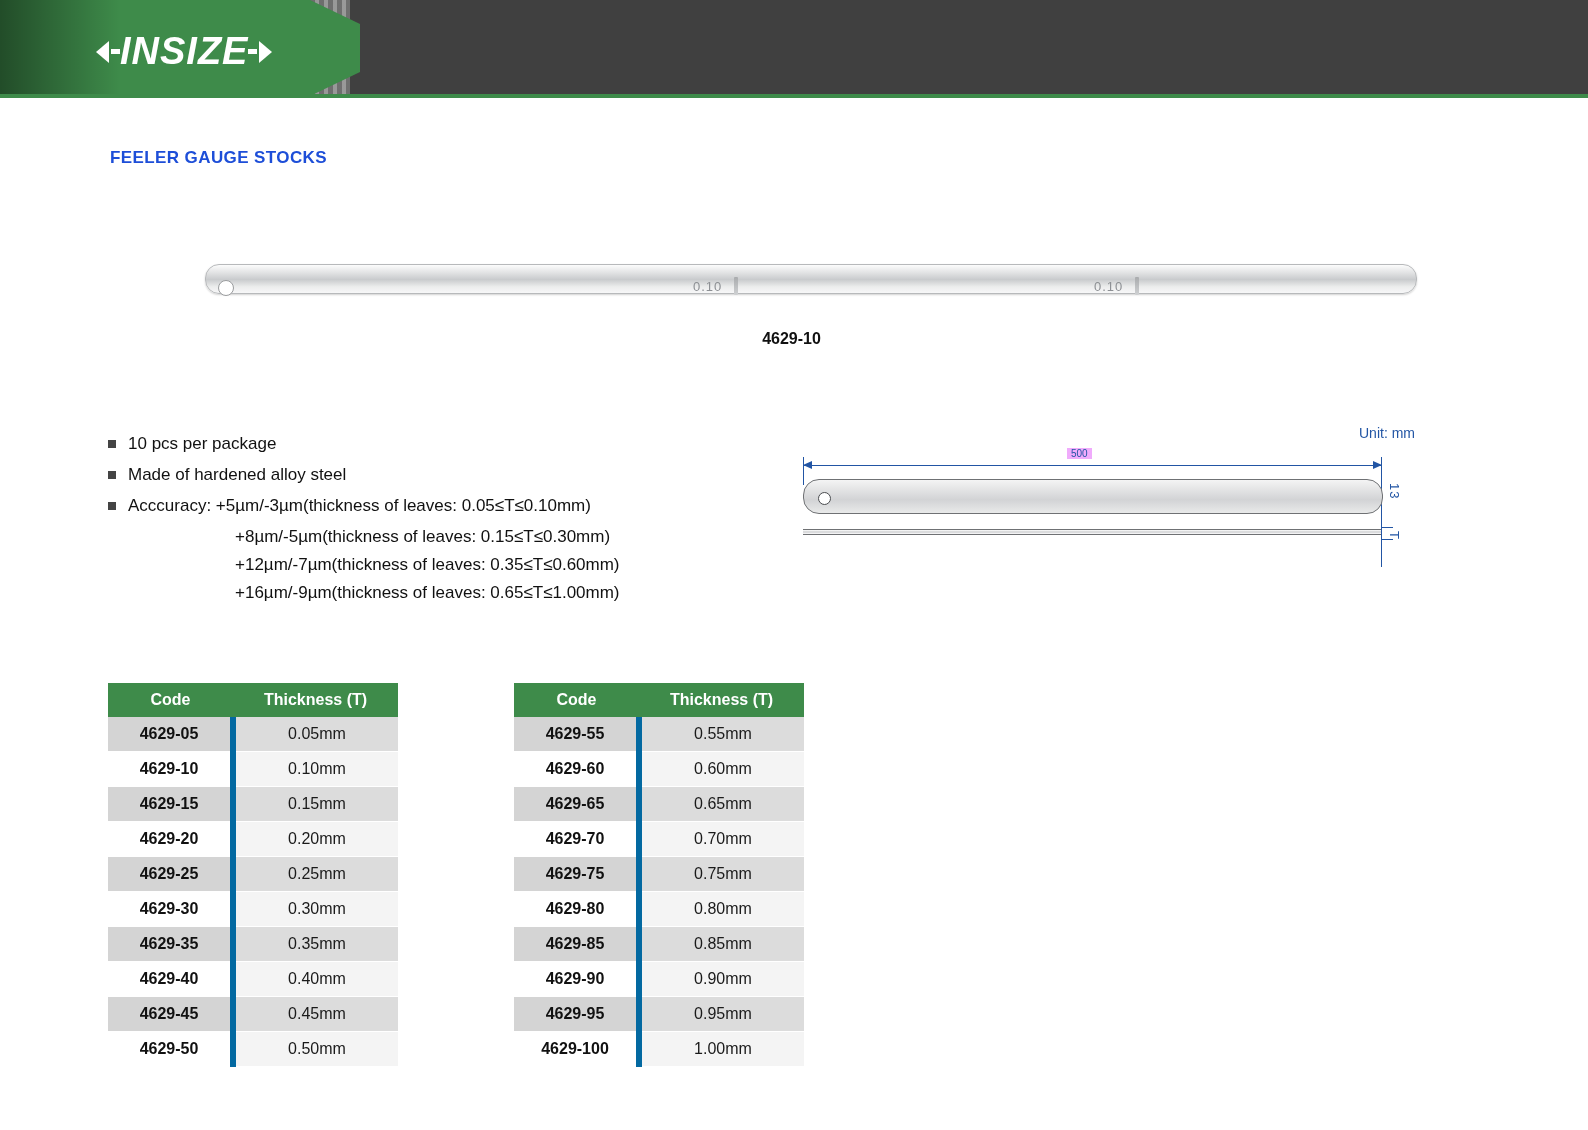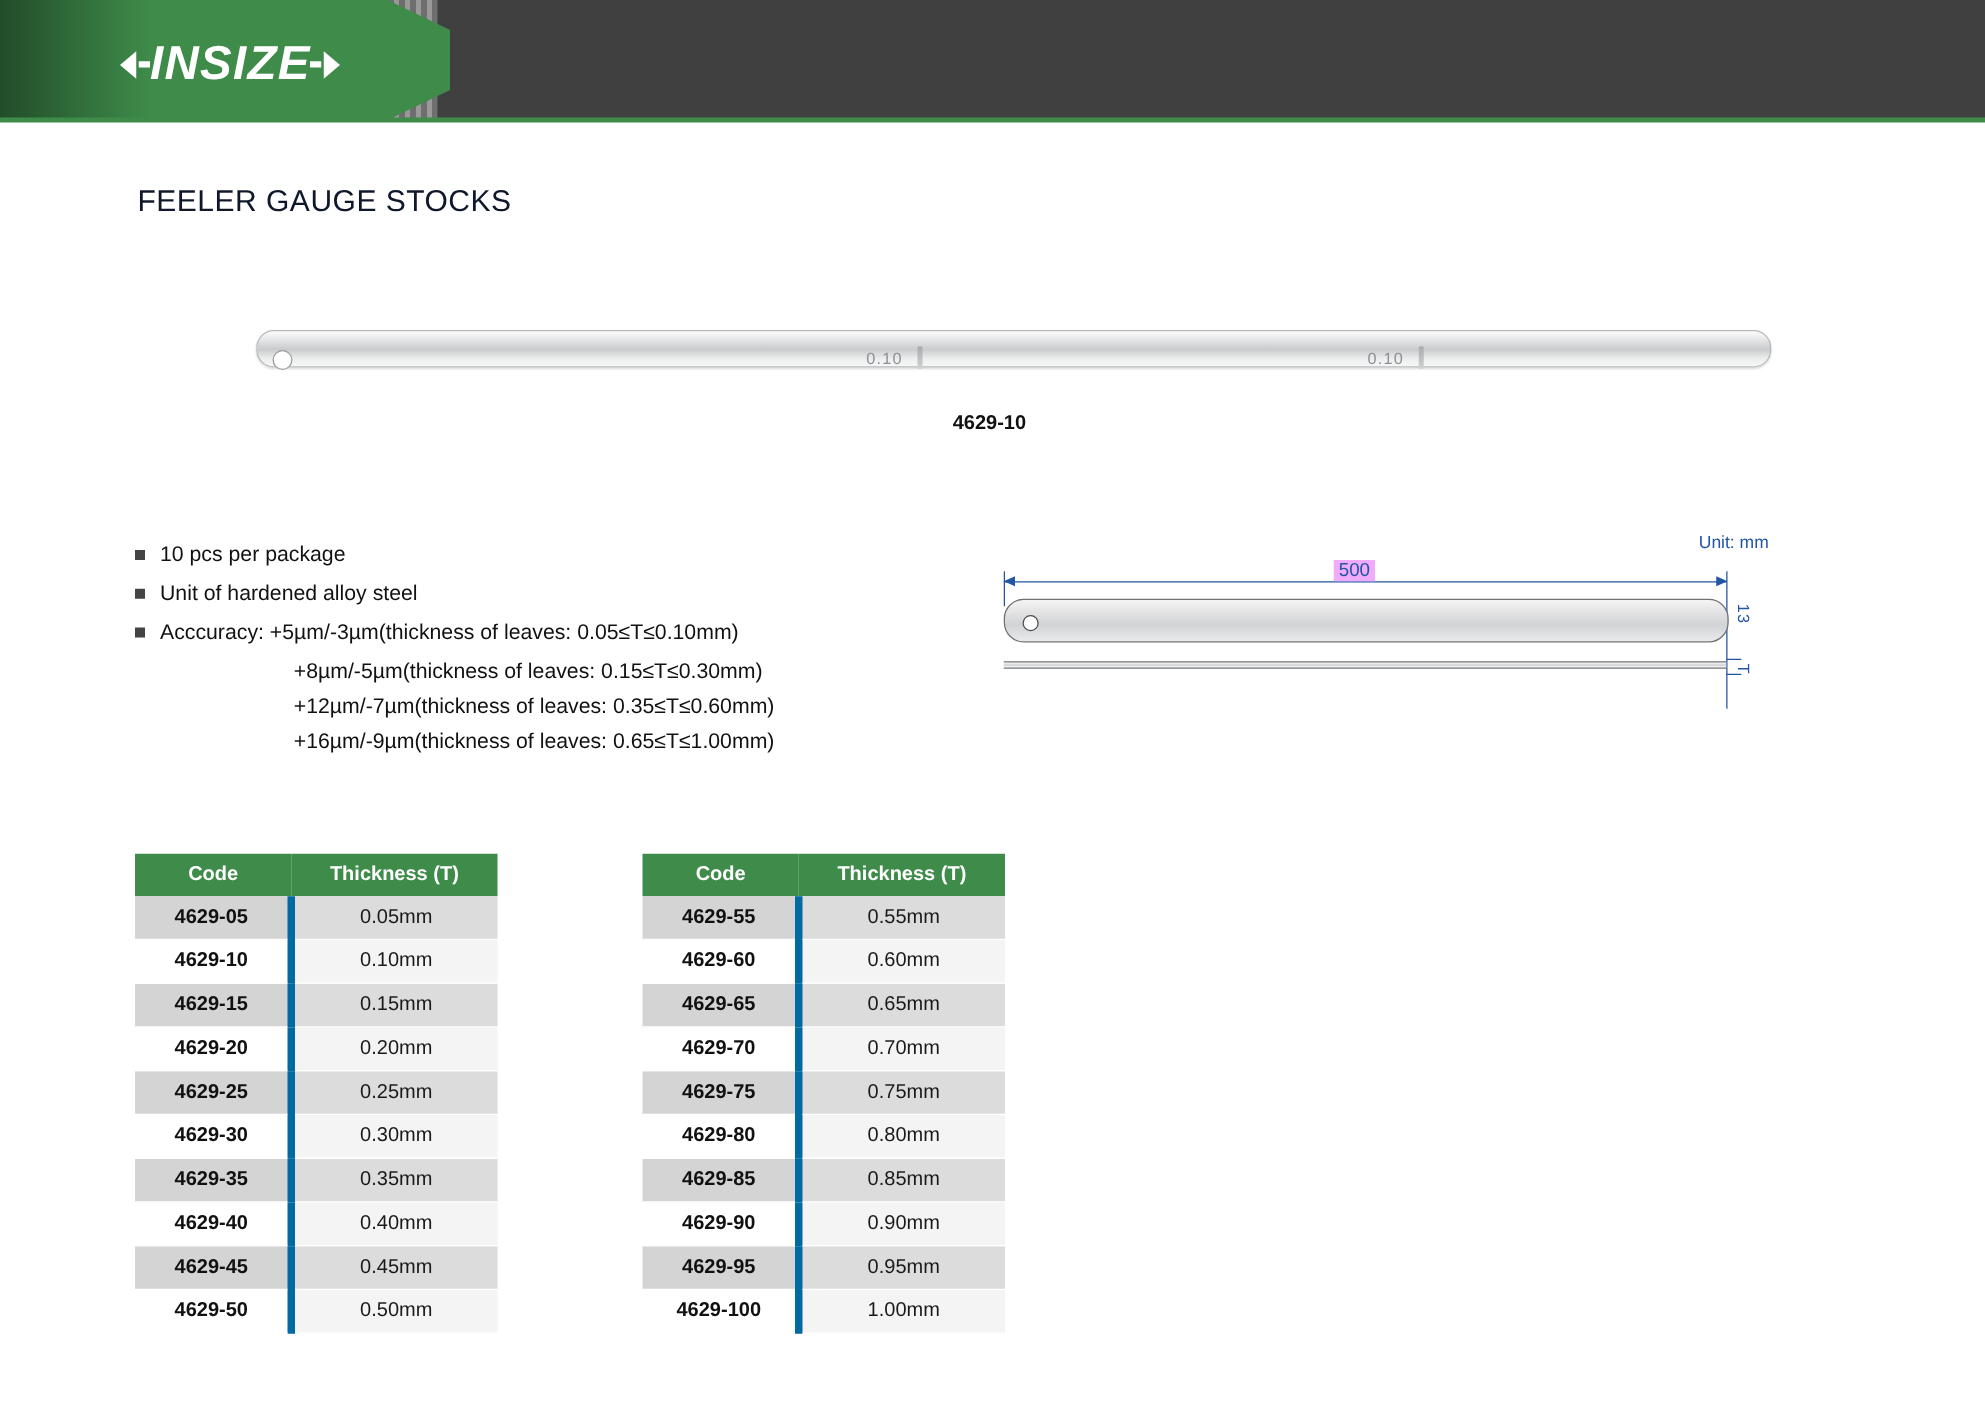--- a/index.html
+++ b/index.html
@@ -95,24 +95,24 @@
     width: 1588px;
     height: 4px;
     background: #3e8b4a;
   }
 
   
   .page-title {
     position: absolute;
     top: 148px;
     left: 110px;
-    font-size: 24px;
-    font-weight: normal;
+    font-size: 17px;
+    font-weight: bold;
     letter-spacing: 0.4px;
-    color: #0f172a;
+    color: #1d4ed8;
   }
 
   
   .blade-wrap {
     position: absolute;
     top: 236px;
     left: 205px;
     width: 1210px;
     height: 46px;
   }
@@ -215,21 +215,21 @@
     top: 40px;
     left: 8px;
     width: 578px;
     height: 1px;
     background: #2255a4;
   }
   .dim-top-label {
     position: absolute;
     top: 23px;
     left: 272px;
-    font-size: 15px;
+    font-size: 10px;
     background: #f0abfc;
     padding: 0 4px;
     color: #2255a4;
   }
   .ext-left {
     position: absolute;
     top: 32px;
     left: 8px;
     width: 1px;
     height: 28px;
@@ -385,21 +385,21 @@
   <span class="product-code-inner">4629-10</span>
 </div>
 
 <div class="features">
   <div class="feature-row">
     <span class="bullet"></span>
     <span>10 pcs per package</span>
   </div>
   <div class="feature-row">
     <span class="bullet"></span>
-    <span>Unit of hardened alloy steel</span>
+    <span>Made of hardened alloy steel</span>
   </div>
   <div class="feature-row">
     <span class="bullet"></span>
     <span>Acccuracy: +5µm/-3µm(thickness of leaves: 0.05≤T≤0.10mm)</span>
   </div>
   <div class="acc-extra">+8µm/-5µm(thickness of leaves: 0.15≤T≤0.30mm)</div>
   <div class="acc-extra">+12µm/-7µm(thickness of leaves: 0.35≤T≤0.60mm)</div>
   <div class="acc-extra">+16µm/-9µm(thickness of leaves: 0.65≤T≤1.00mm)</div>
 </div>
 

